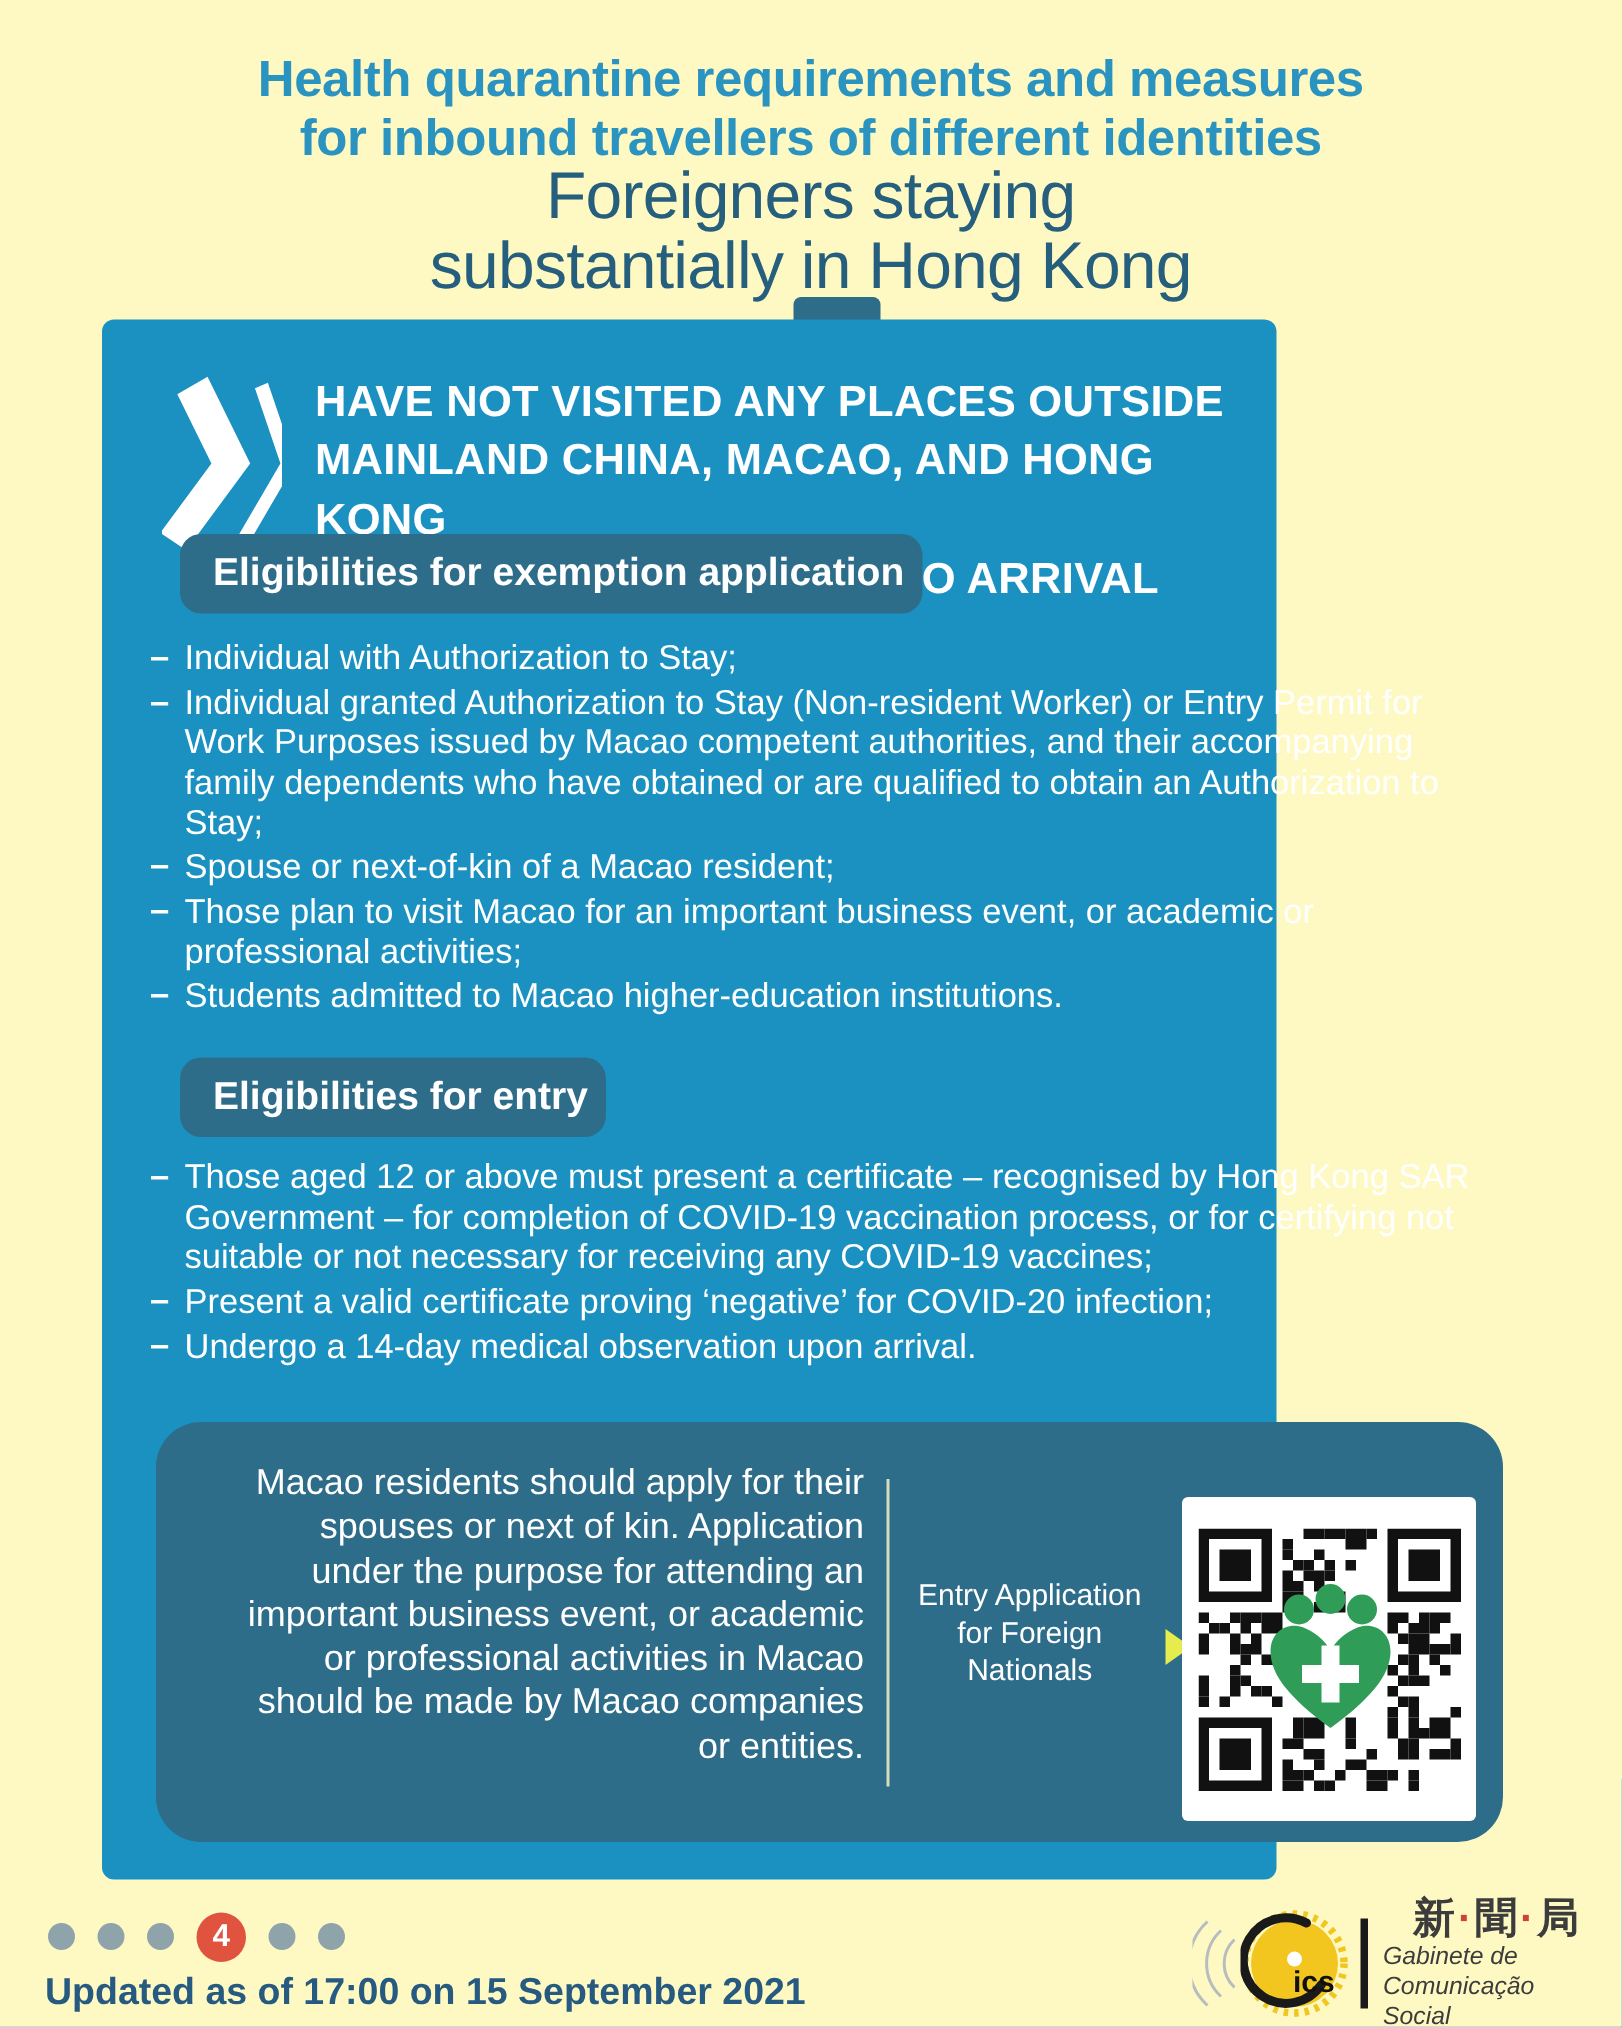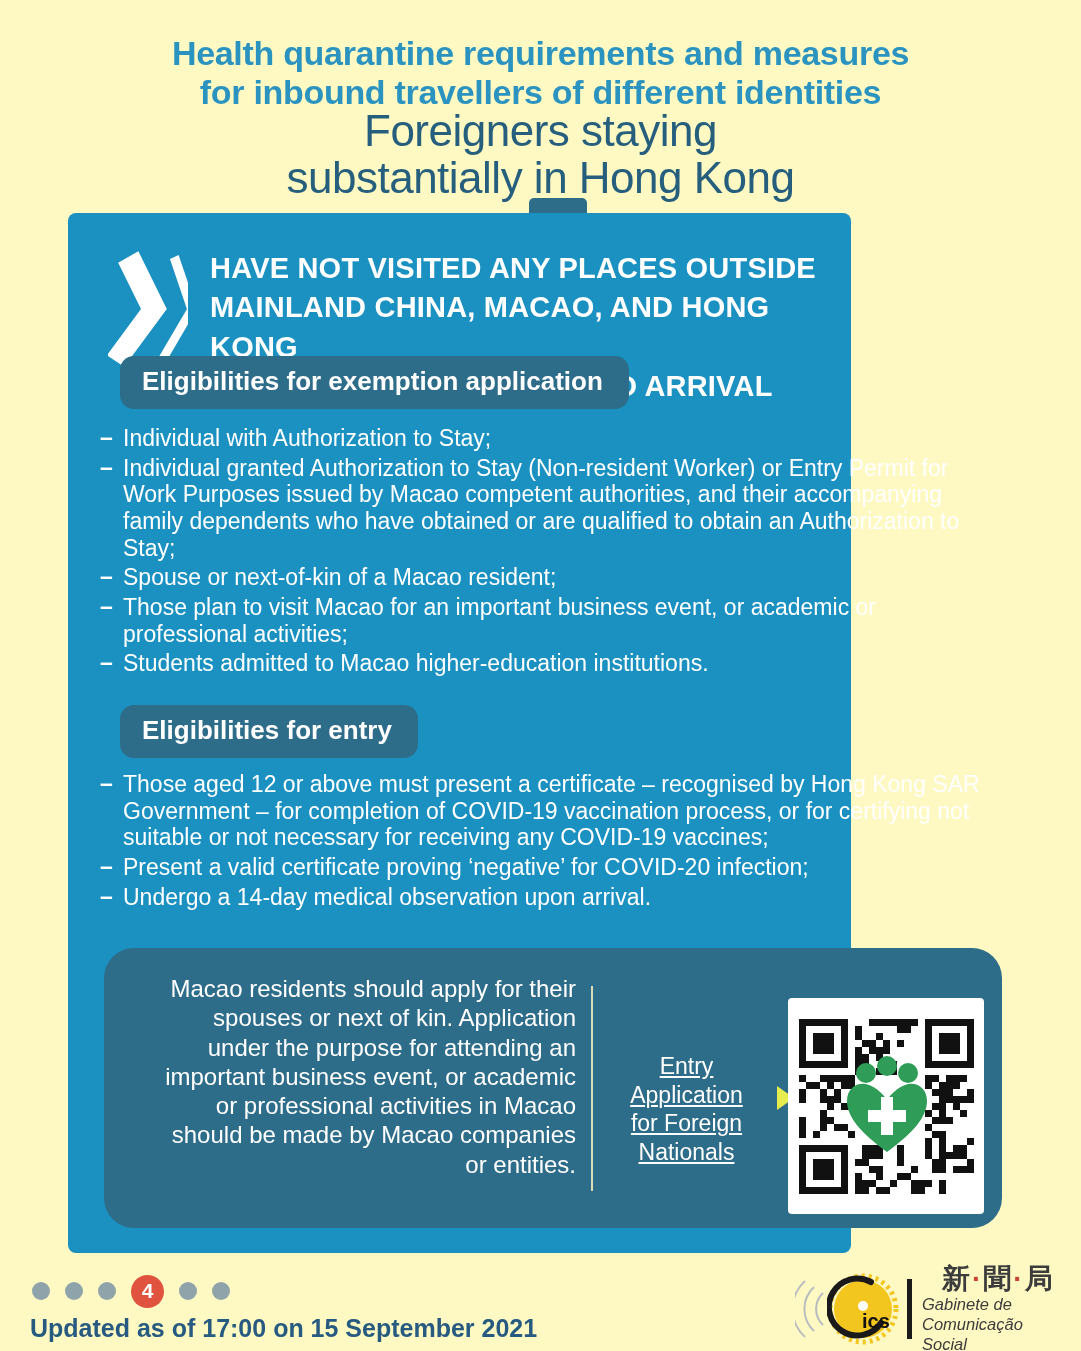--- a/index.html
+++ b/index.html
@@ -36,21 +36,21 @@
   .chevrons { width:80px; height:132px; flex:0 0 auto; }
   .card-heading {
     margin-left:22px; padding-top:6px;
     color:#ffffff; font-size:29px; font-weight:bold;
     line-height:1.36; letter-spacing:0.2px;
   }
   .badge {
     position:absolute; left:52px;
     background:#2e6d89; color:#ffffff;
     font-size:26px; font-weight:bold;
-    padding:10px 26px 12px 22px; border-radius:14px;
+    padding:10px 12px 12px 22px; border-radius:14px;
   }
   .badge-exemption { top:143px; }
   .badge-entry { top:492px; }
 
   ul.req-list {
     position:absolute; left:32px; width:893px;
     list-style:none; color:#ffffff;
     font-size:23px; line-height:1.16;
   }
   .list-exemption { top:212px; }
@@ -66,21 +66,21 @@
   .note-text {
     position:absolute; left:42px; top:26px; width:430px;
     color:#ffffff; font-size:24px; line-height:1.22;text-align:right;
   }
   .note-divider {
     position:absolute; left:487px; top:38px; width:2px; height:205px;
     background:#d8deb9;
   }
   .qr-label {
     position:absolute; left:500px; top:104px; width:165px;
-    text-align:center; color:#ffffff; font-size:23px; line-height:1.24;text-decoration:underline;
+    text-align:center; color:#ffffff; font-size:20px; line-height:1.24;
   }
   .arrow-right {
     position:absolute; left:673px; top:138px;
     width:0; height:0;
     border-left:17px solid #e6eb4e;
     border-top:12px solid transparent;
     border-bottom:12px solid transparent;
   }
   .qr-box {
     position:absolute; left:684px; top:50px; width:196px; height:216px;

